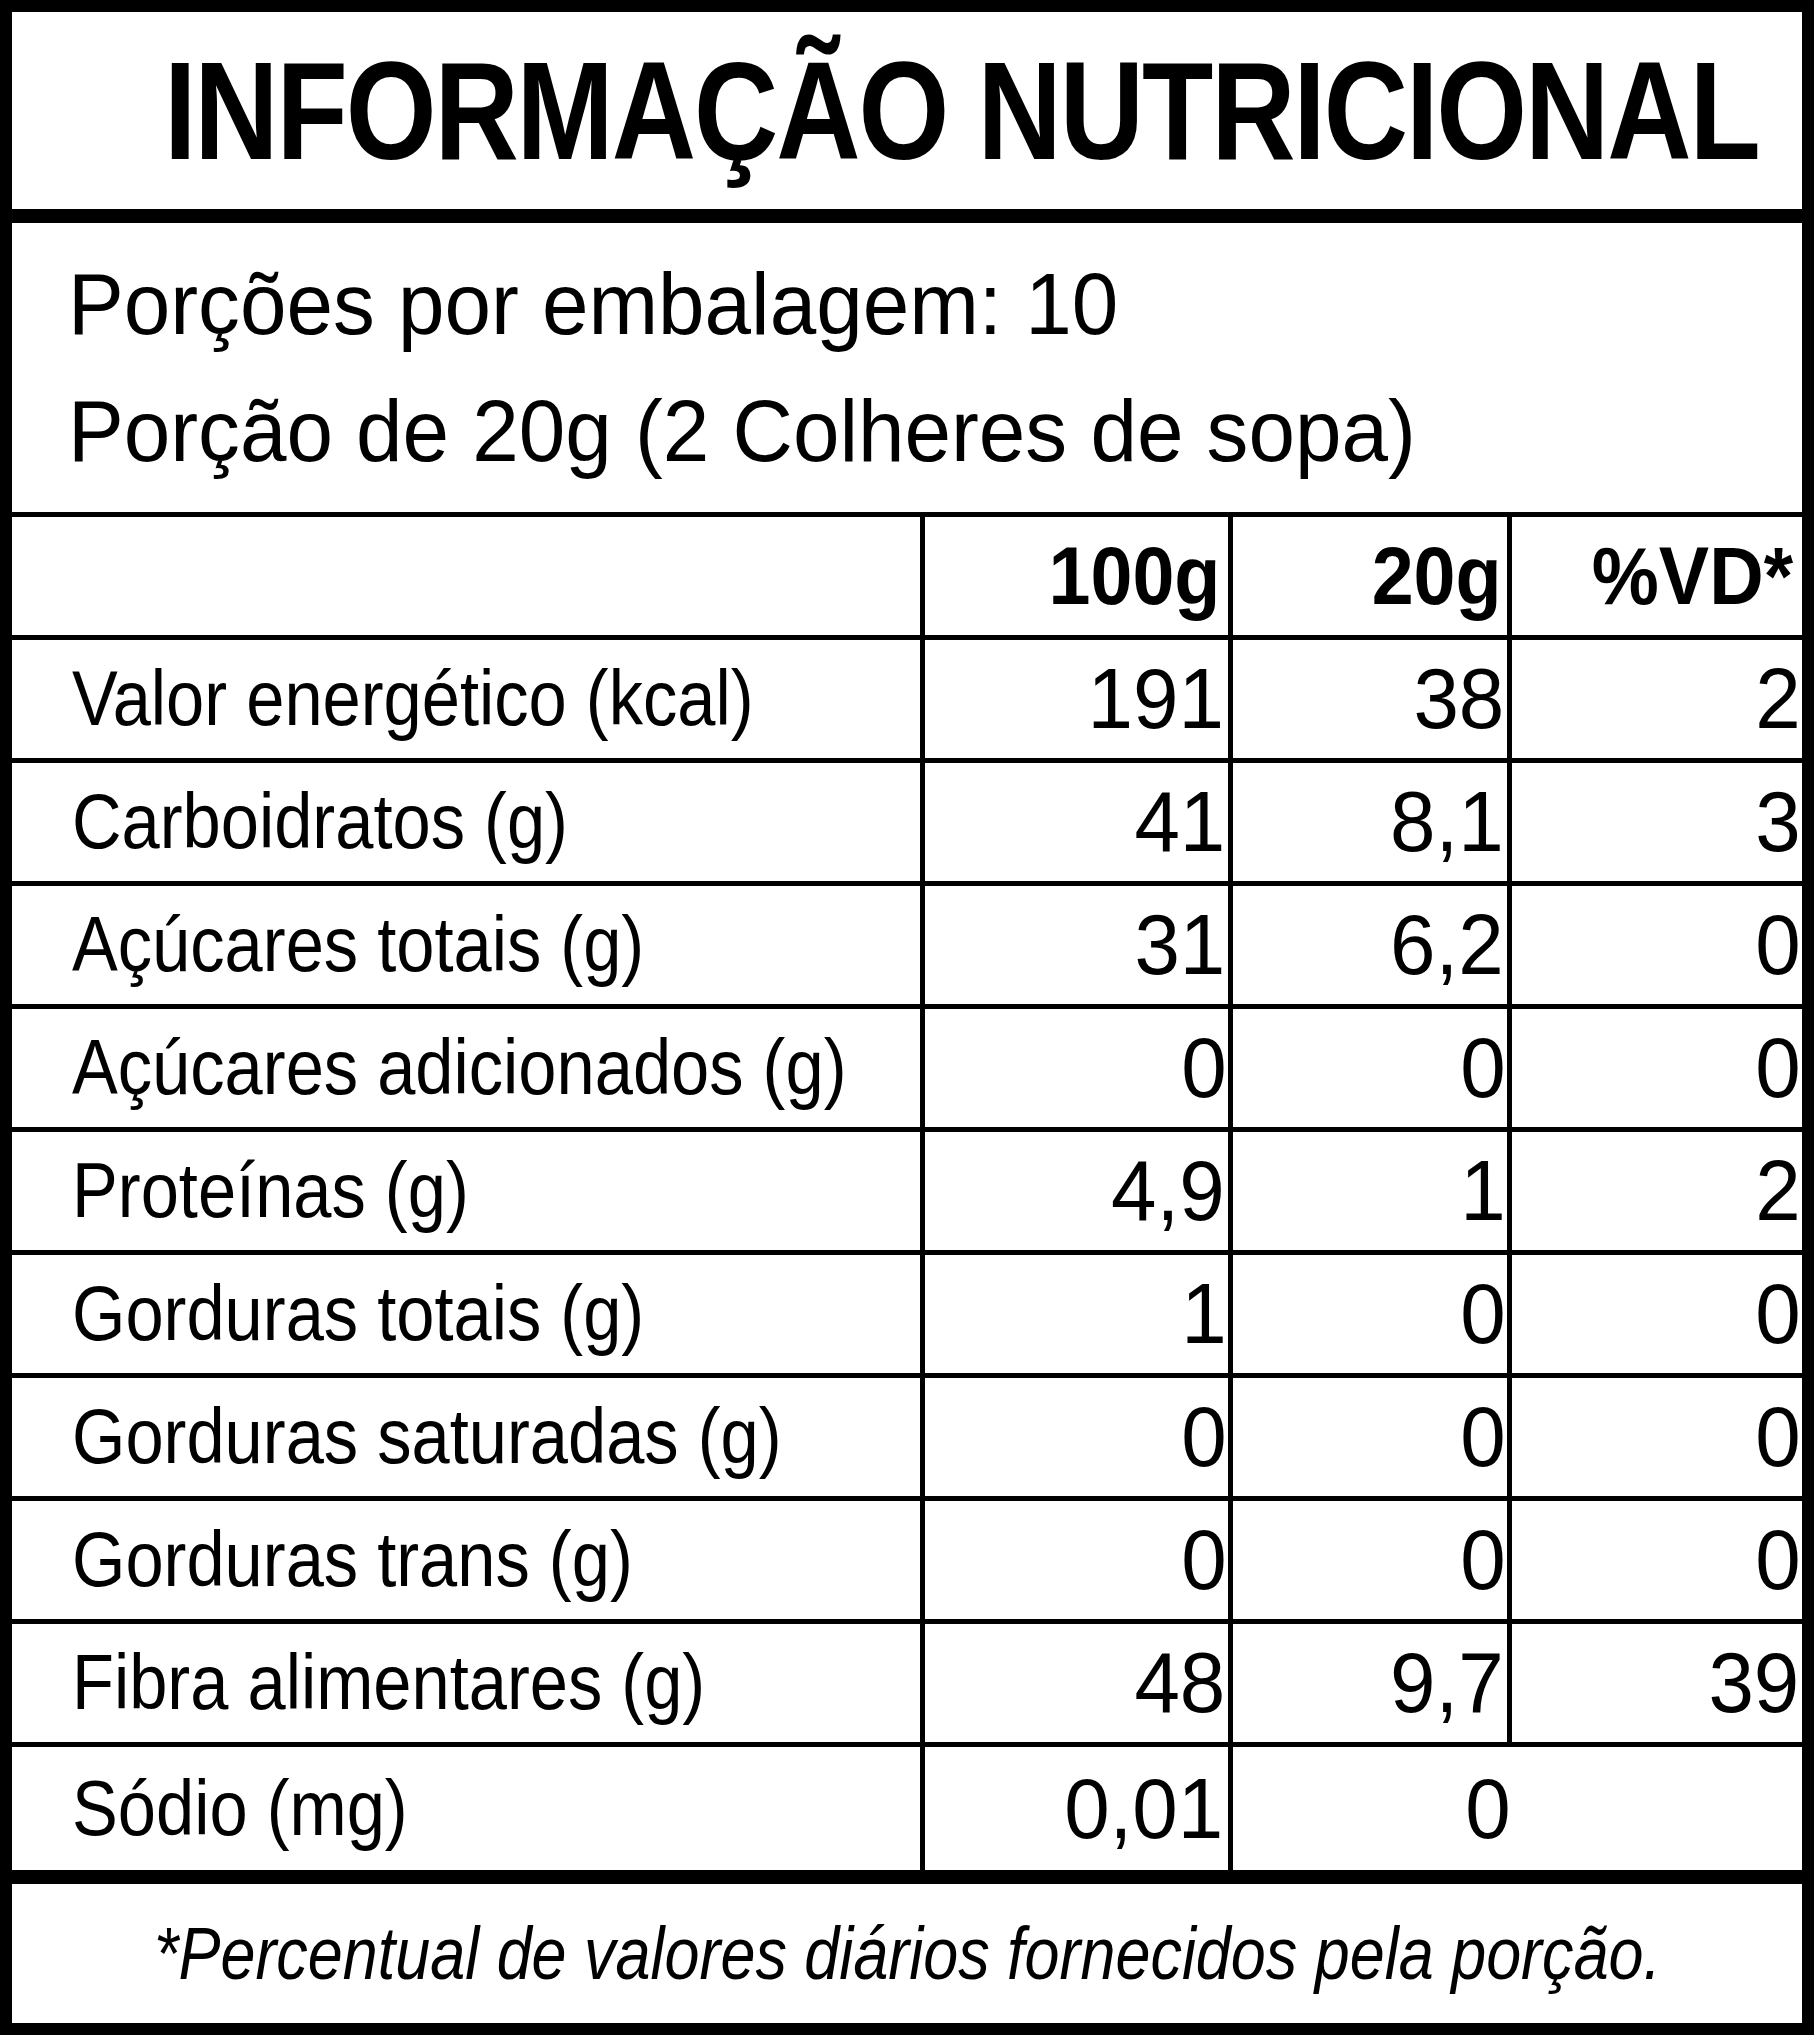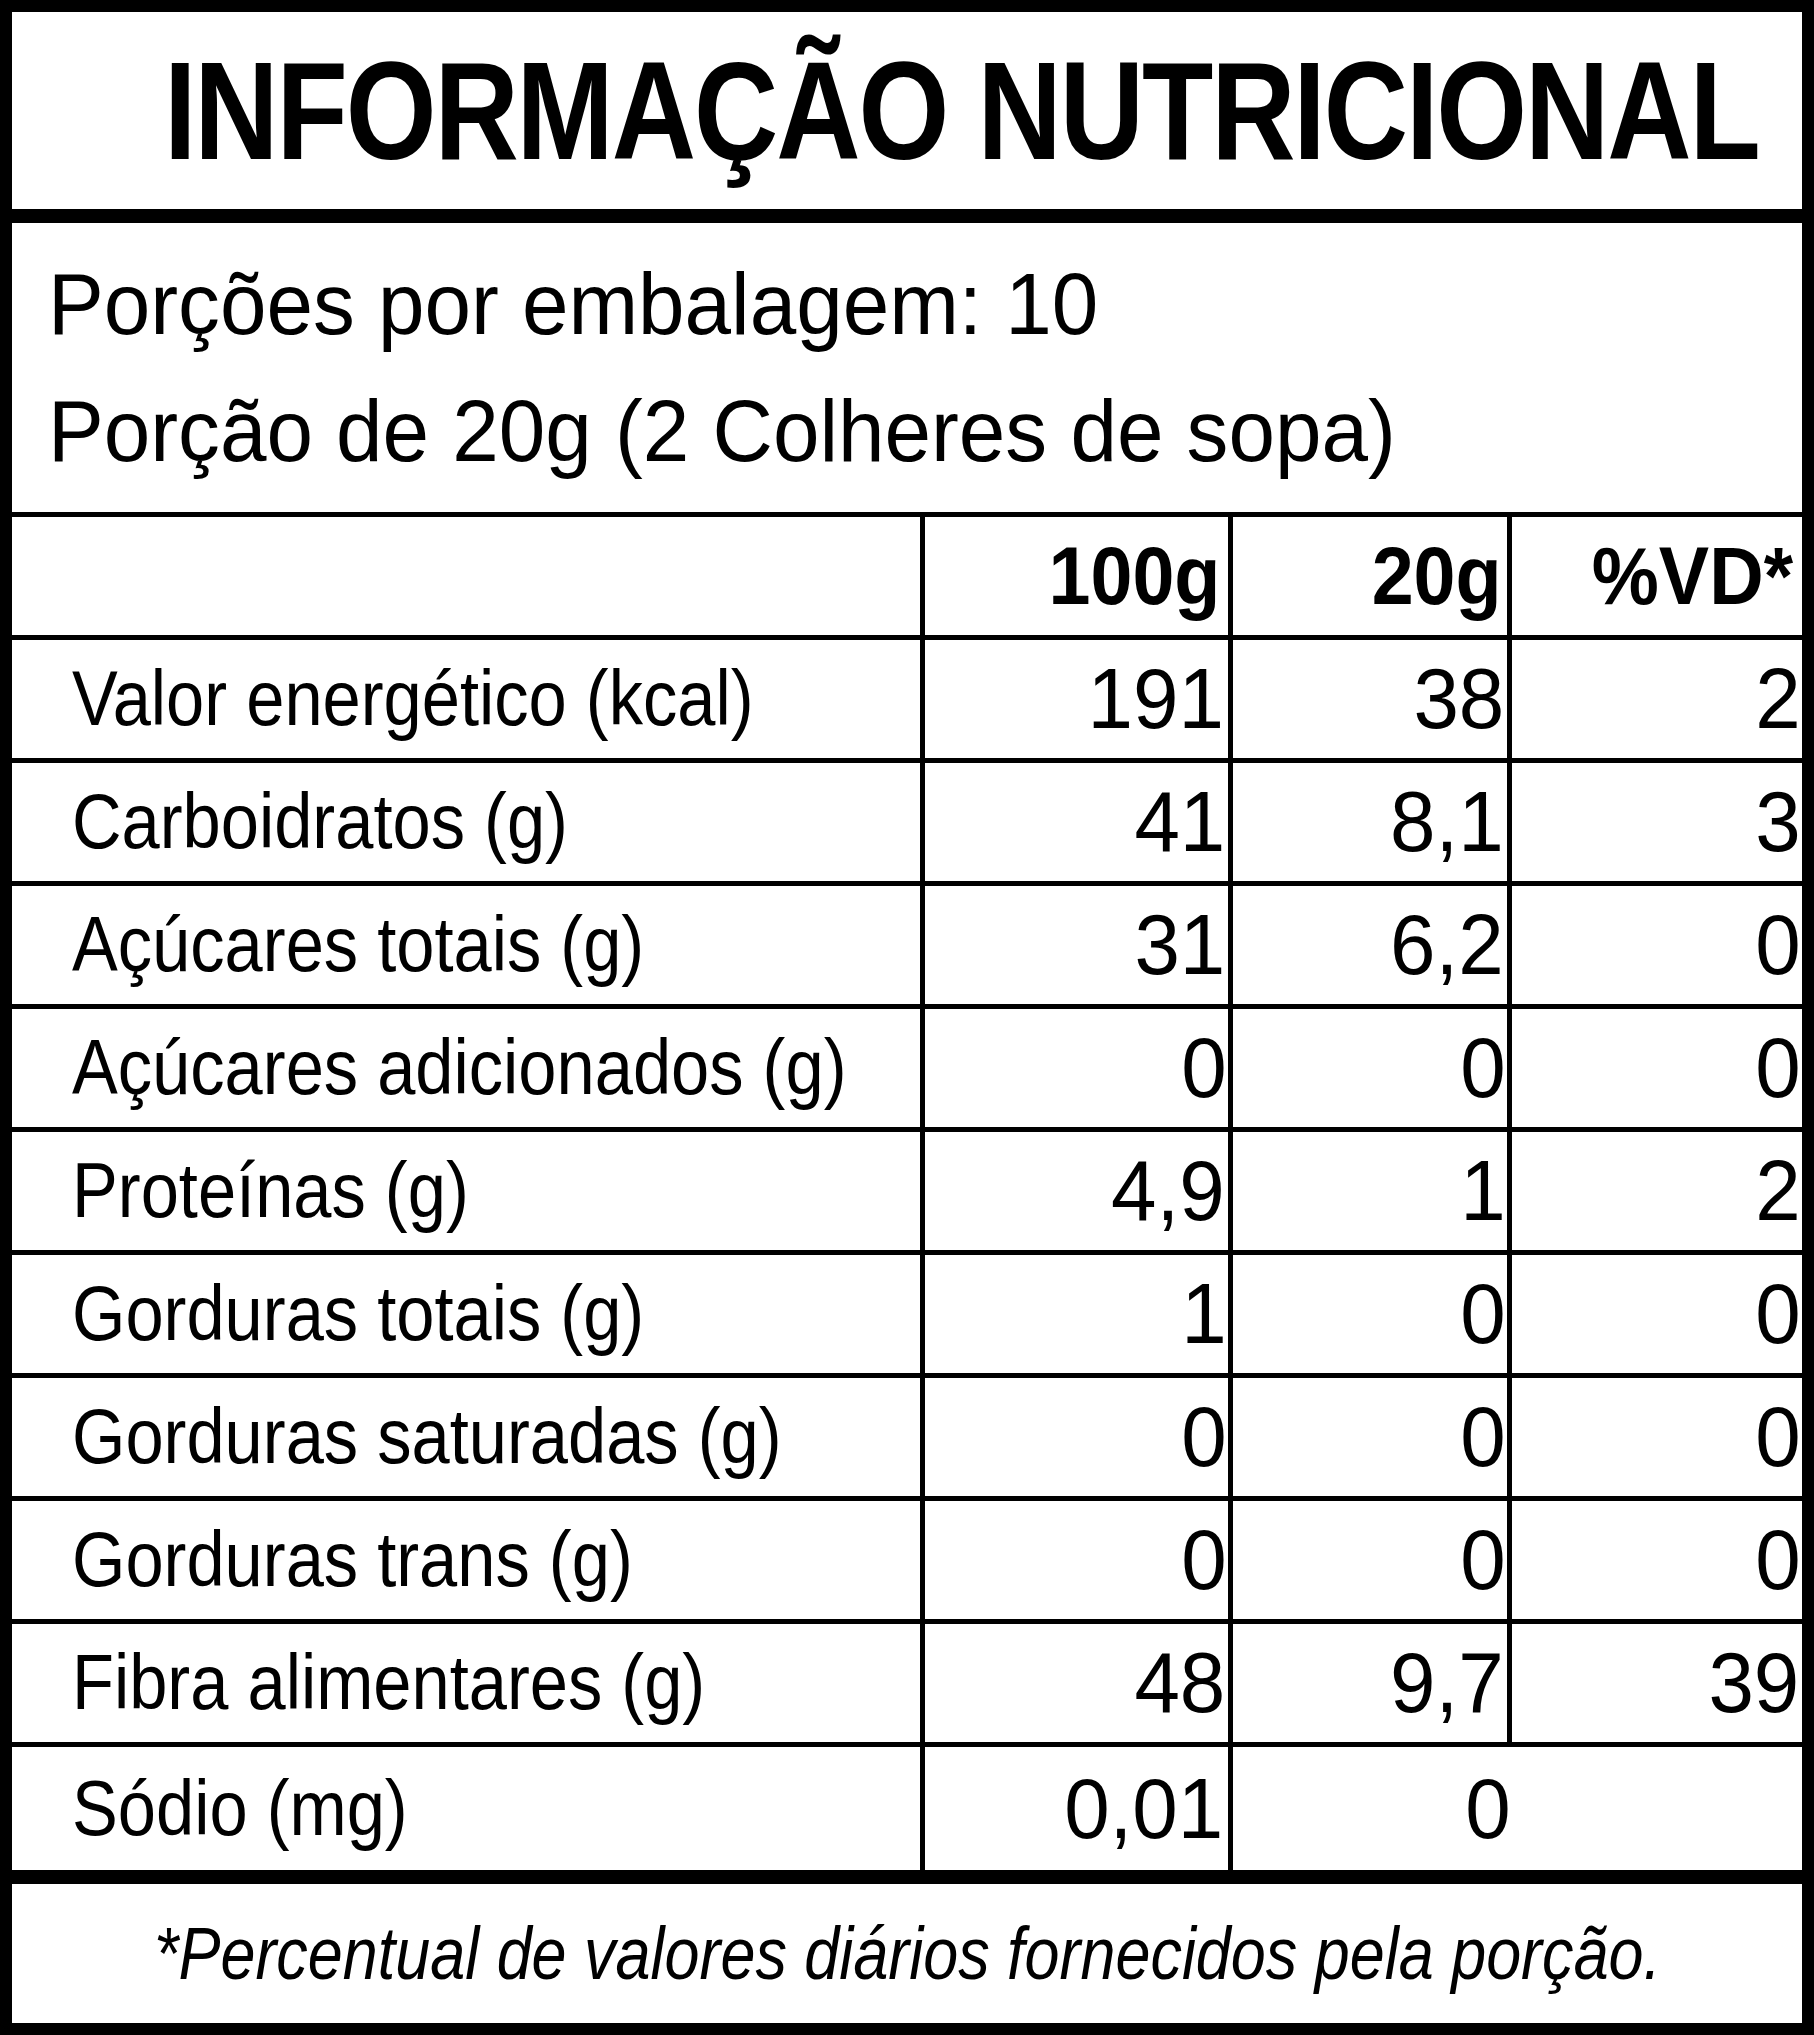--- a/index.html
+++ b/index.html
@@ -45,21 +45,21 @@
 
   
   .serving-box {
     box-sizing: border-box;
     flex: 0 0 294px;
     border-bottom: 5px solid #000000;
     display: flex;
     flex-direction: column;
     justify-content: center;
     gap: 25px;
-    padding-left: 36px;
+    padding-left: 56px;
     overflow: hidden;
   }
   .serving-line {
     font-size: 88px;
     white-space: nowrap;
     transform: scaleX(0.95);
     transform-origin: left center;
   }
 
   

